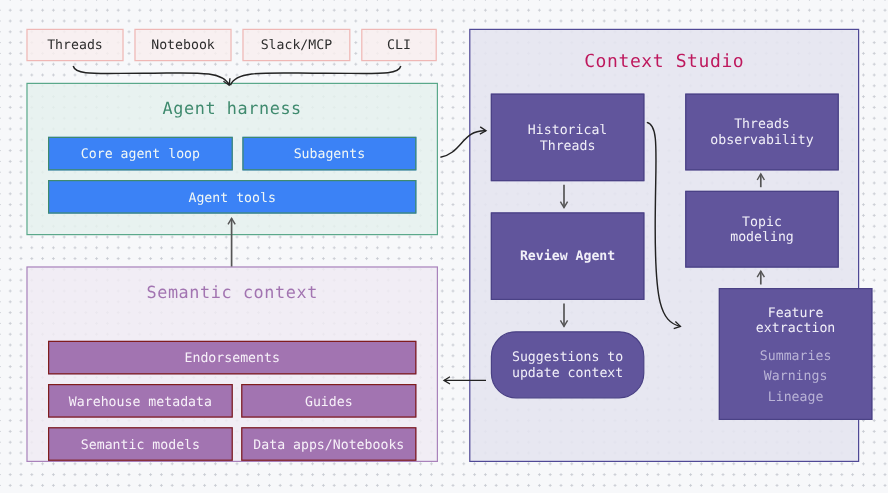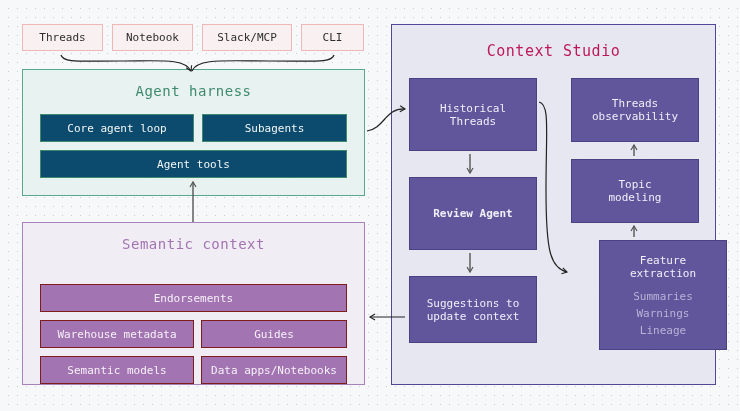--- a/index.html
+++ b/index.html
@@ -14,21 +14,21 @@
   .abs { position:absolute; box-sizing:border-box; }
   .center { display:flex; align-items:center; justify-content:center; text-align:center; }
   .src {
     border:1px solid #efb7b5; background:rgba(248,238,238,0.85);
     color:#2d2d2d; font-size:11px; top:24px; height:27px;
   }
   .group-green { border:1px solid #5aa88a; background:rgba(229,241,237,0.85); }
   .group-purple { border:1px solid #a982bb; background:rgba(240,235,243,0.85); }
   .group-studio { border:1px solid #4f4896; background:rgba(228,228,240,0.9); }
   .title { font-size:14px; letter-spacing:0.5px; text-align:center; left:0; right:0; }
-  .gbox { background:#0c4a6e; border:1px solid #3f8a6e; color:#f2f8f5; font-size:11px; }
+  .gbox { background:#3b82f6; border:1px solid #3f8a6e; color:#f2f8f5; font-size:11px; }
   .pbox { background:#a274b1; border:1px solid #7f1d1d; color:#f7f1f9; font-size:11px;margin-top:17px; }
   .sbox { background:#61559c; border:1px solid #4a4185; color:#f1eff8; font-size:11px; line-height:13px; flex-direction:column; }
   .sub { color:#b9b3d6; font-size:11px; line-height:17px; }
   svg.conn { position:absolute; left:0; top:0; pointer-events:none; }
 </style>
 </head>
 <body>
 
 <div class="abs src center" style="left:22px;width:81px;">Threads</div>
 <div class="abs src center" style="left:112px;width:81px;">Notebook</div>
@@ -51,21 +51,21 @@
 <div class="abs pbox center" style="left:40px;top:339px;width:154px;height:28px;">Semantic models</div>
 <div class="abs pbox center" style="left:201px;top:339px;width:146px;height:28px;">Data apps/Notebooks</div>
 
 <div class="abs group-studio" style="left:391px;top:24px;width:325px;height:361px;">
   <div class="abs title" style="top:17px;color:#be185d;font-size:15px;text-align:center;">Context Studio</div>
 </div>
 
 <div class="abs sbox center" style="left:409px;top:78px;width:128px;height:73px;white-space:pre-line;">Historical
 Threads</div>
 <div class="abs sbox center" style="left:409px;top:177px;width:128px;height:73px;white-space:pre-line;font-weight:bold;">Review Agent</div>
-<div class="abs sbox center" style="left:409px;top:276px;width:128px;height:67px;white-space:pre-line;">Suggestions to
+<div class="abs sbox center" style="left:409px;top:276px;width:128px;height:56px;white-space:pre-line;border-radius:21px;">Suggestions to
 update context</div>
 
 <div class="abs sbox center" style="left:571px;top:78px;width:128px;height:64px;white-space:pre-line;">Threads
 observability</div>
 <div class="abs sbox center" style="left:571px;top:159px;width:128px;height:64px;white-space:pre-line;">Topic
 modeling</div>
 <div class="abs sbox" style="left:599px;top:240px;width:128px;height:110px;display:flex;flex-direction:column;align-items:center;padding-top:13px;">
   <div style="white-space:pre-line;text-align:center;margin-bottom:8px;">Feature
 extraction</div>
   <div class="sub">Summaries</div>

